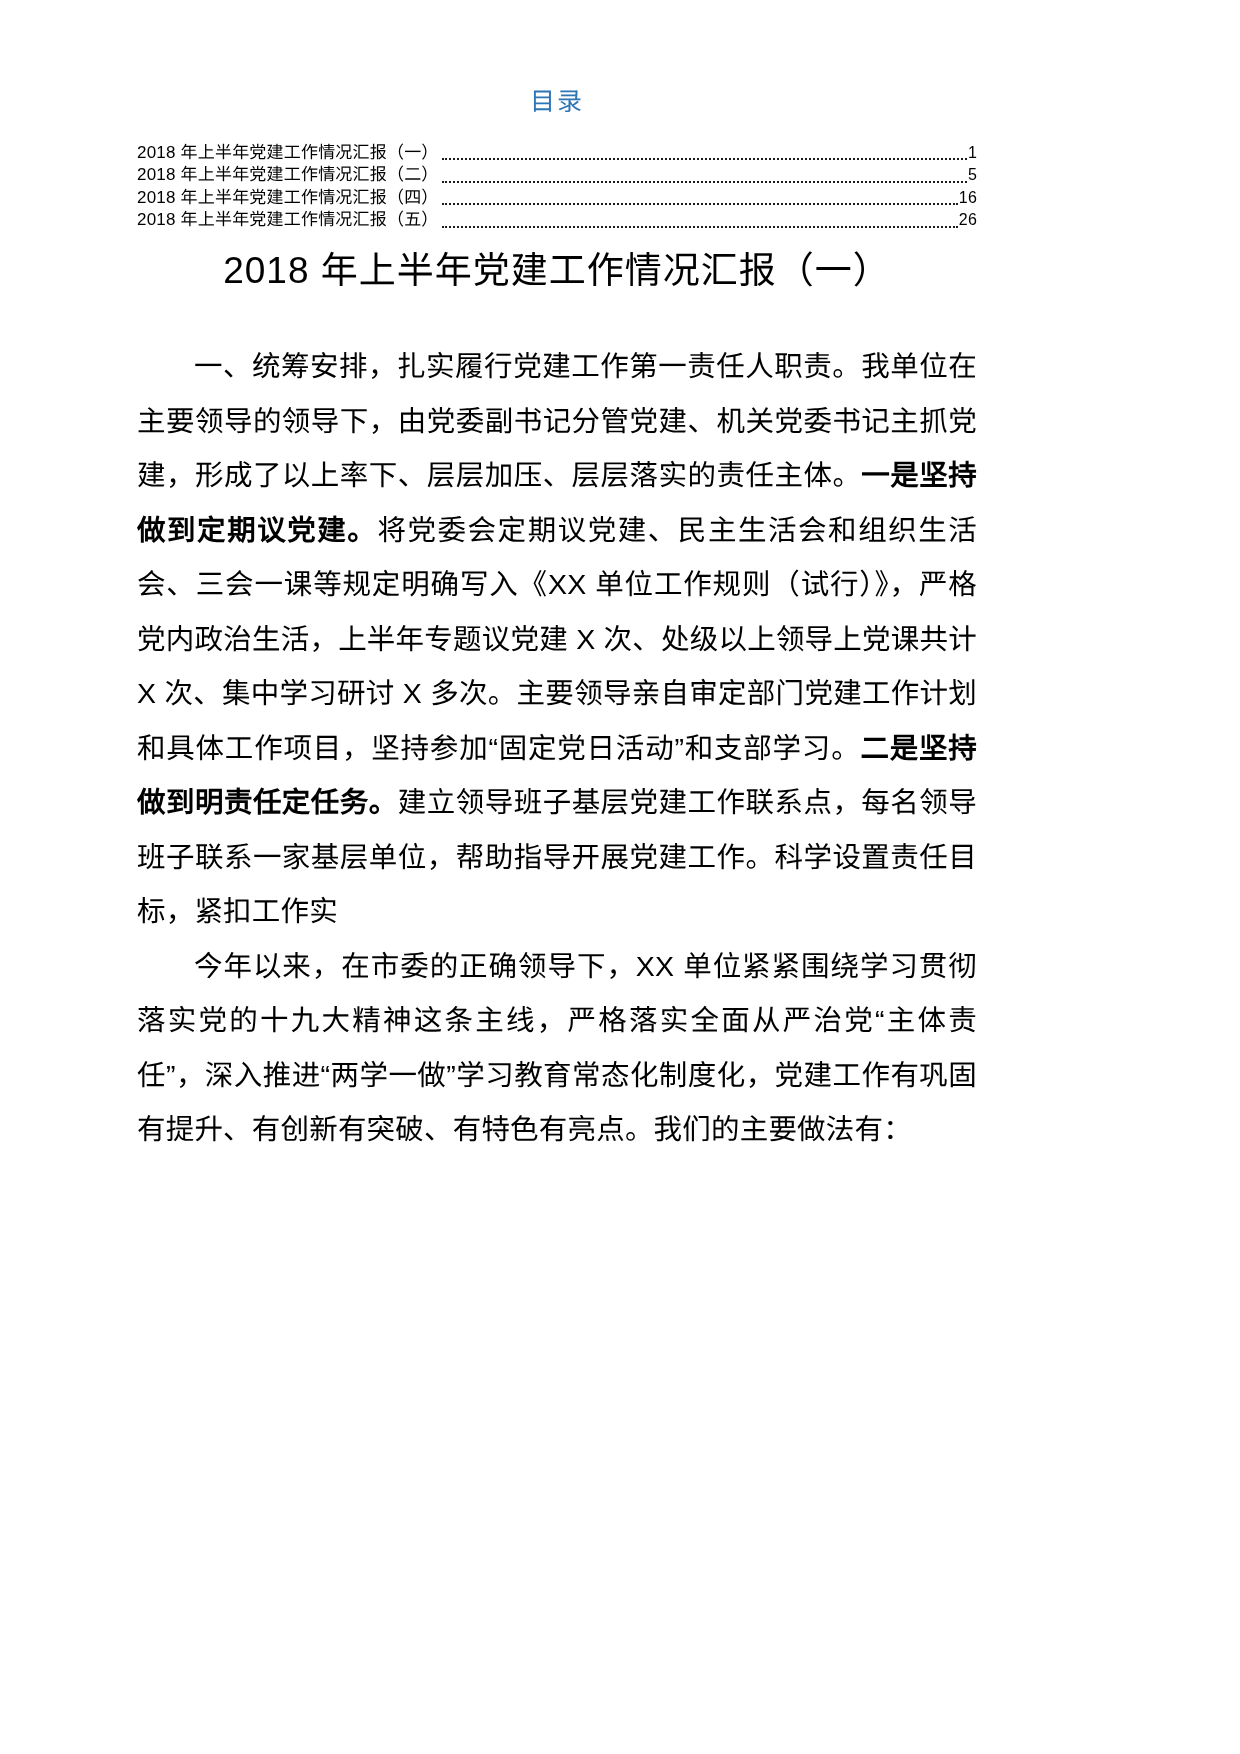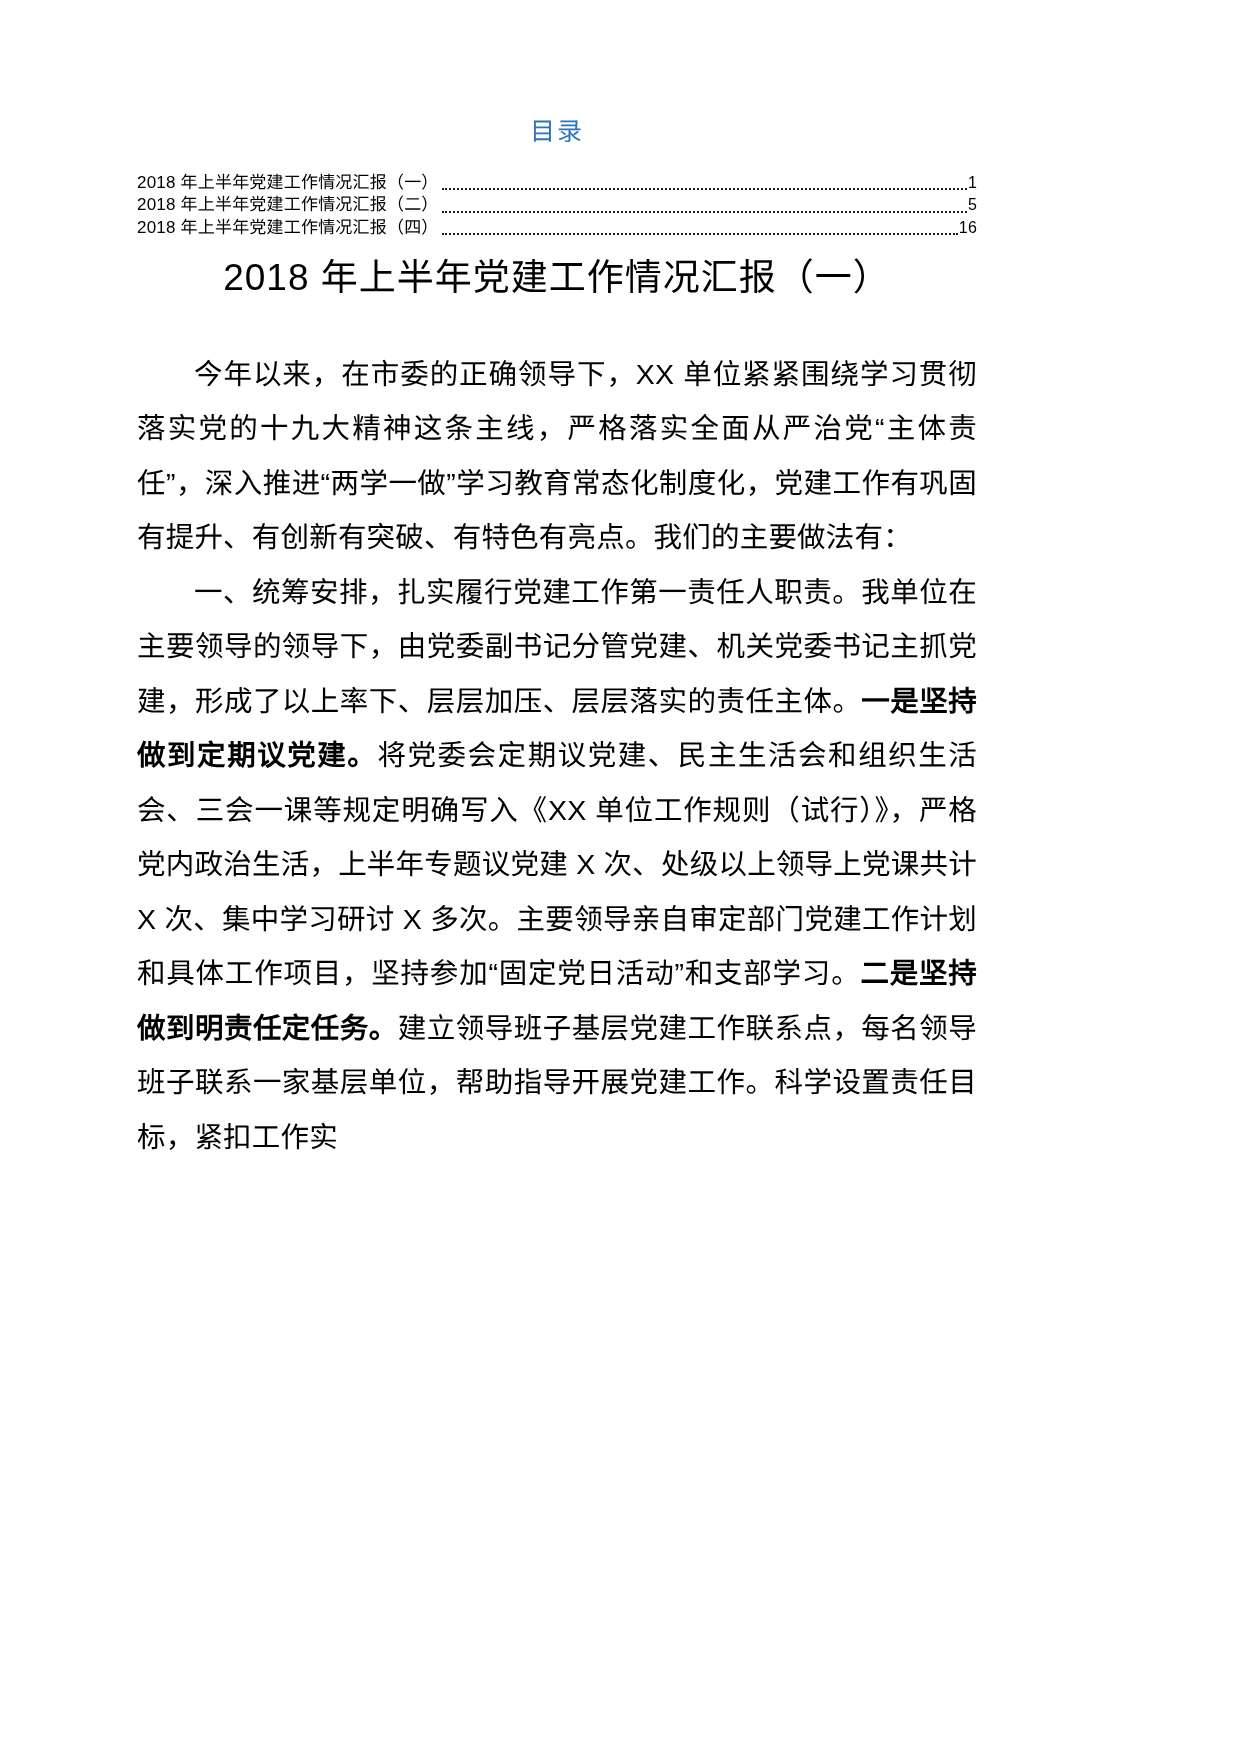--- a/index.html
+++ b/index.html
@@ -27,21 +27,21 @@
   }
 
   
   .toc-heading {
     text-align: center;
     color: #2E75B6;
     font-size: 25px;
     font-weight: 400;
     letter-spacing: 2px;
     margin: 0;
-    padding-top: 118px;
+    padding-top: 88px;
     line-height: 1.1;
   }
   .toc-list {
     margin: 26px 0 0 0;
     padding: 0;
     list-style: none;
   }
   .toc-row {
     display: flex;
     align-items: flex-end;
@@ -125,30 +125,35 @@
       <li class="toc-row">
         <span class="toc-title">2018 年上半年党建工作情况汇报（二）</span>
         <span class="toc-leader"></span>
         <span class="toc-page">5</span>
       </li>
       <li class="toc-row">
         <span class="toc-title">2018 年上半年党建工作情况汇报（四）</span>
         <span class="toc-leader"></span>
         <span class="toc-page">16</span>
       </li>
+      <li class="toc-row">
+        <span class="toc-title">2018 年上半年党建工作情况汇报（五）</span>
+        <span class="toc-leader"></span>
+        <span class="toc-page">26</span>
+      </li>
     </ul>
 
 
     <h2 class="doc-title">2018 年上半年党建工作情况汇报（一）</h2>
 
     <div class="body-block">
 
       <p class="para">
-        <span>今年以来，在市委的正确领导下，XX 单位紧紧围绕学习贯彻落实党的十九大精神这条主线，严格落实全面从严治党“主体责任”，深入推进“两学一做”学习教育常态化制度化，党建工作有巩固有提升、有创新有突破、有特色有亮点。我们的主要做法有：</span>
+        <span>一、统筹安排，扎实履行党建工作第一责任人职责。我单位在主要领导的领导下，由党委副书记分管党建、机关党委书记主抓党建，形成了以上率下、层层加压、层层落实的责任主体。</span><b>一是坚持做到定期议党建。</b><span>将党委会定期议党建、民主生活会和组织生活会、三会一课等规定明确写入《XX 单位工作规则（试行）》，严格党内政治生活，上半年专题议党建 X 次、处级以上领导上党课共计 X 次、集中学习研讨 X 多次。主要领导亲自审定部门党建工作计划和具体工作项目，坚持参加“固定党日活动”和支部学习。</span><b>二是坚持做到明责任定任务。</b><span>建立领导班子基层党建工作联系点，每名领导班子联系一家基层单位，帮助指导开展党建工作。科学设置责任目标，紧扣工作实</span>
       </p>
 
       <p class="para">
-        <span>一、统筹安排，扎实履行党建工作第一责任人职责。我单位在主要领导的领导下，由党委副书记分管党建、机关党委书记主抓党建，形成了以上率下、层层加压、层层落实的责任主体。</span><b>一是坚持做到定期议党建。</b><span>将党委会定期议党建、民主生活会和组织生活会、三会一课等规定明确写入《XX 单位工作规则（试行）》，严格党内政治生活，上半年专题议党建 X 次、处级以上领导上党课共计 X 次、集中学习研讨 X 多次。主要领导亲自审定部门党建工作计划和具体工作项目，坚持参加“固定党日活动”和支部学习。</span><b>二是坚持做到明责任定任务。</b><span>建立领导班子基层党建工作联系点，每名领导班子联系一家基层单位，帮助指导开展党建工作。科学设置责任目标，紧扣工作实</span>
+        <span>今年以来，在市委的正确领导下，XX 单位紧紧围绕学习贯彻落实党的十九大精神这条主线，严格落实全面从严治党“主体责任”，深入推进“两学一做”学习教育常态化制度化，党建工作有巩固有提升、有创新有突破、有特色有亮点。我们的主要做法有：</span>
       </p>
 
     </div>
   </div>
 </div>
 
 </body></html>

